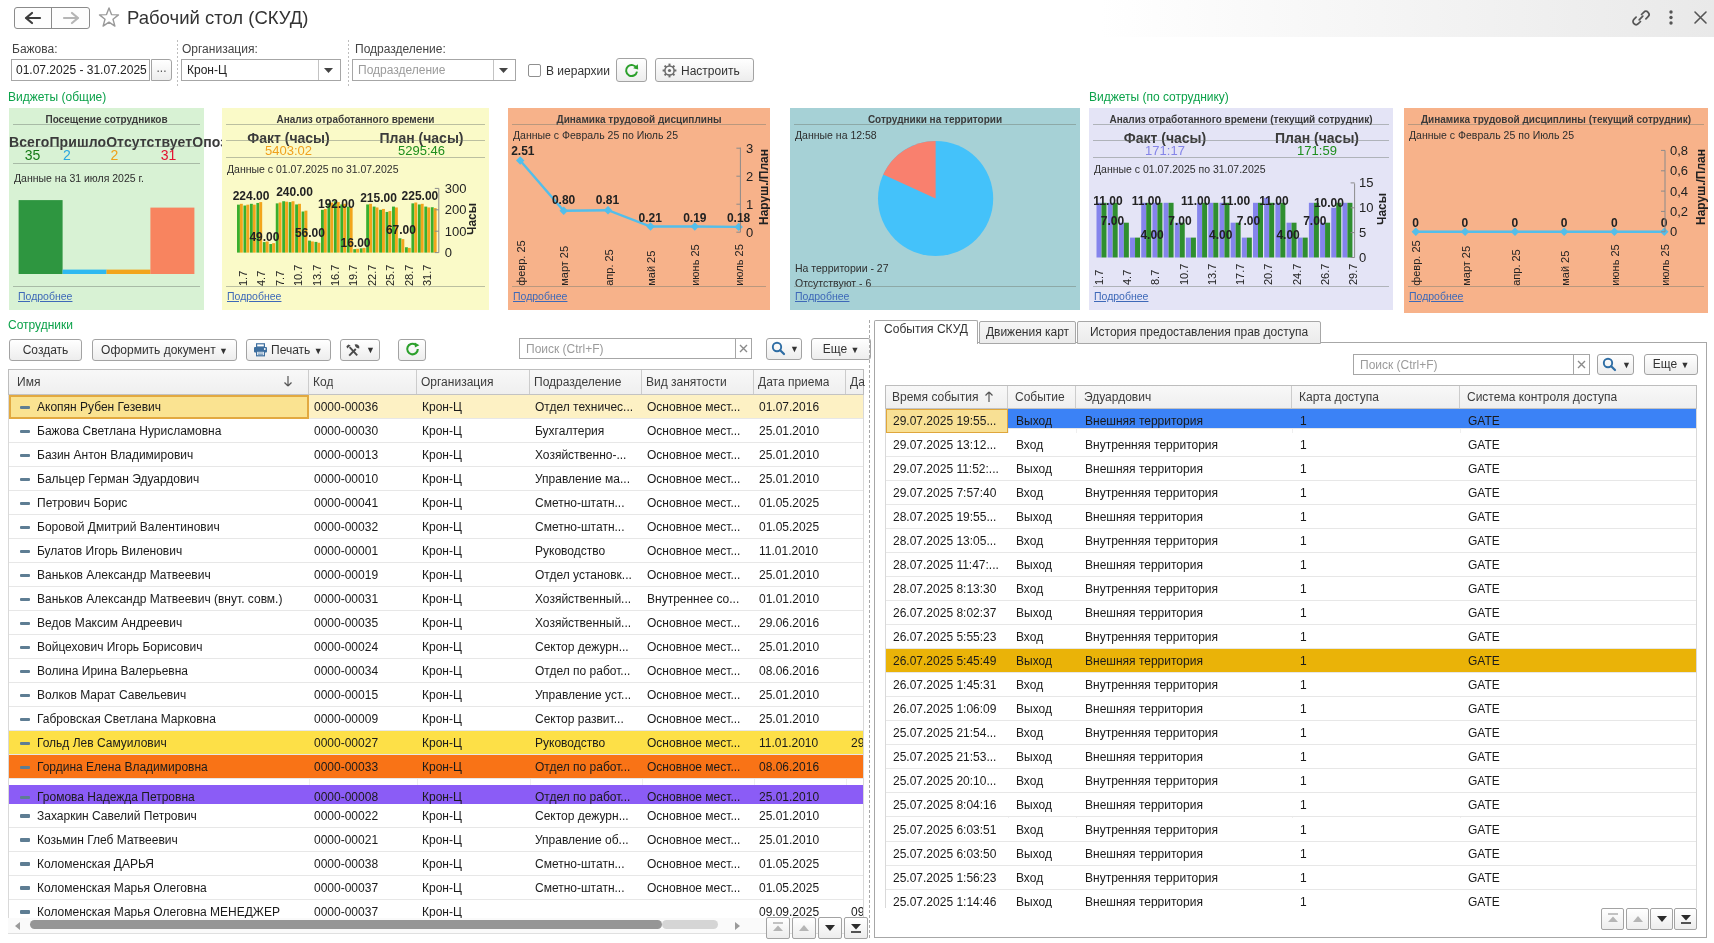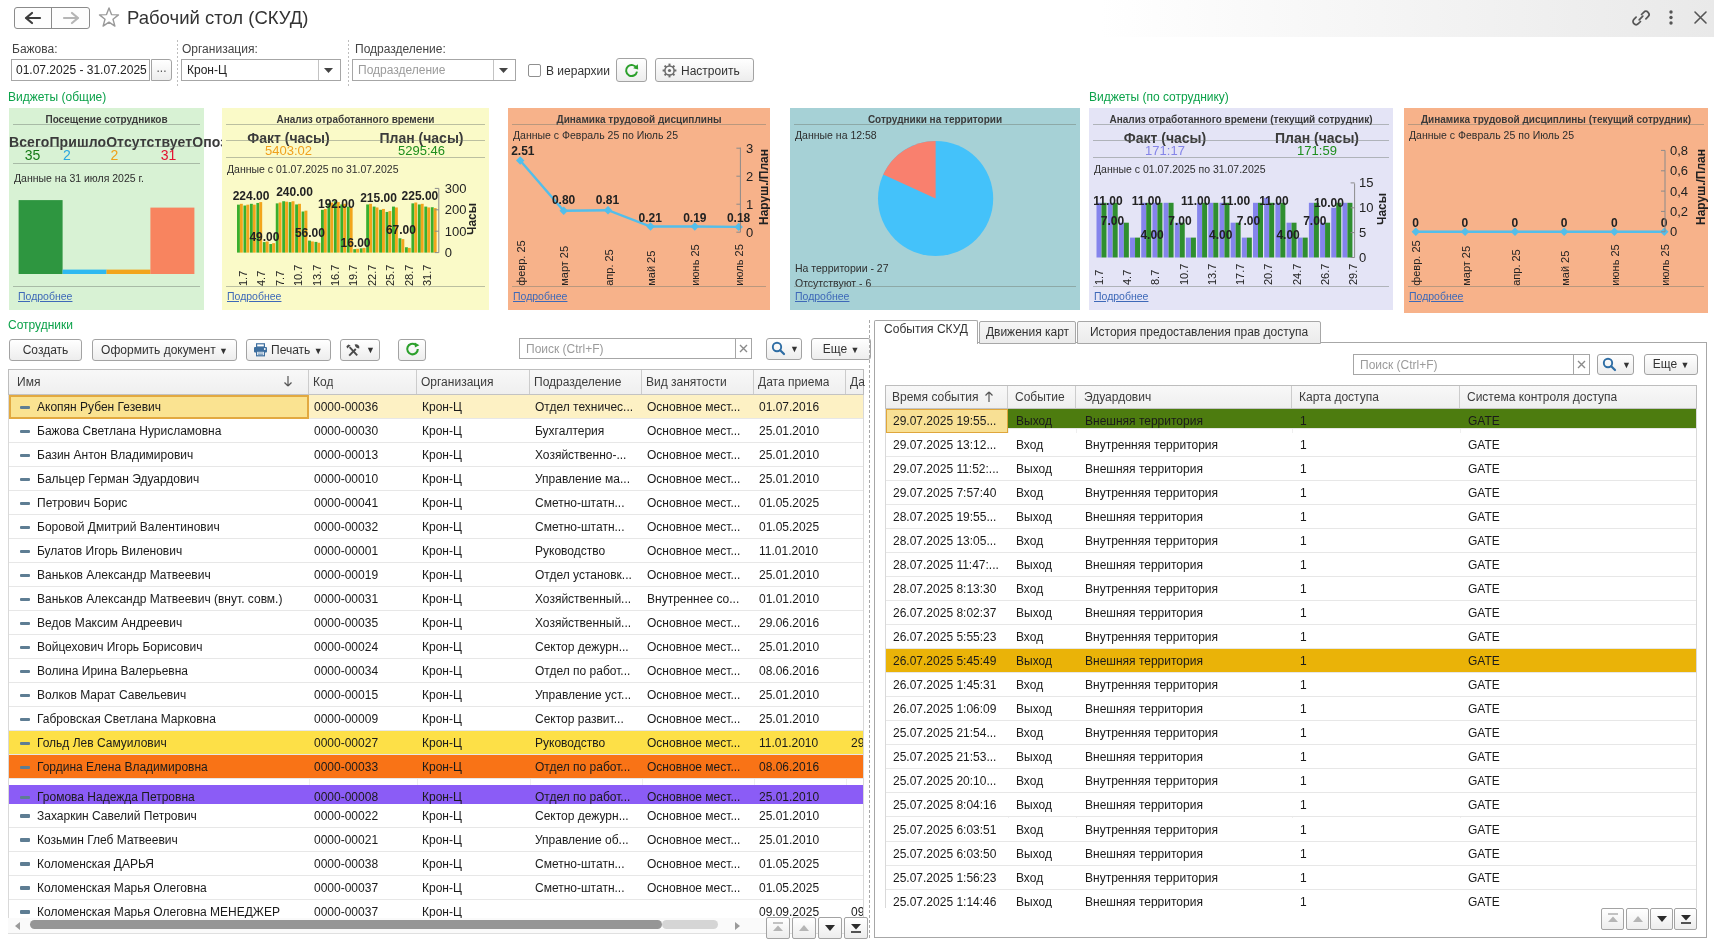--- a/index.html
+++ b/index.html
@@ -730,21 +730,21 @@
 <div class="abs" style="left:1291px;top:386px;width:1px;height:22px;background:#cccccc"></div>
 <div class="abs" style="left:1459px;top:386px;width:1px;height:22px;background:#cccccc"></div>
 <svg class="abs" style="left:984px;top:390px" width="10" height="13">
       <path d="M5 12 V2 M5 2 l-3.5 3.5 M5 2 l3.5 3.5" stroke="#555" stroke-width="1.2" fill="none"></path>
     </svg>
 <div class="abs" style="left:885px;top:409px;width:812px;height:499px;border-left:1px solid #d9d9d9;border-right:1px solid #d9d9d9;overflow:hidden">
 <div class="vline" style="left:122px;top:0;height:499px"></div>
 <div class="vline" style="left:190px;top:0;height:499px"></div>
 <div class="vline" style="left:406px;top:0;height:499px"></div>
 <div class="vline" style="left:574px;top:0;height:499px"></div>
-<div class="row" style="left:0;top:0.0px;width:812px;height:20px;background:#4d7c0f">
+<div class="row" style="left:0;top:0.0px;width:812px;height:20px;background:#3b82f6">
 <div class="abs" style="left:0;top:0;width:122px;height:24px;background:#F8E094;border:1px solid #DFA63B"></div>
 <div class="cell" style="left:7px;width:118px">29.07.2025 19:55...</div>
 <div class="cell" style="left:130px;width:60px">Выход</div>
 <div class="cell" style="left:199px;width:200px">Внешняя территория</div>
 <div class="cell" style="left:414px;width:100px">1</div>
 <div class="cell" style="left:582px;width:200px">GATE</div>
 </div>
 <div class="row" style="left:0;top:24.03px;width:812px;height:24.03px;background:#fff">
 <div class="cell" style="left:7px;width:118px">29.07.2025 13:12...</div>
 <div class="cell" style="left:130px;width:60px">Вход</div>

